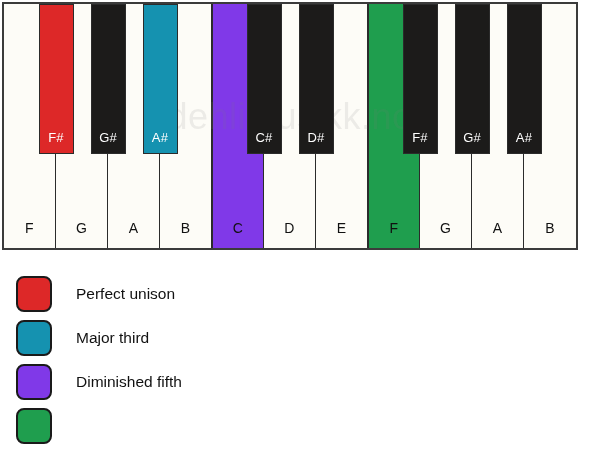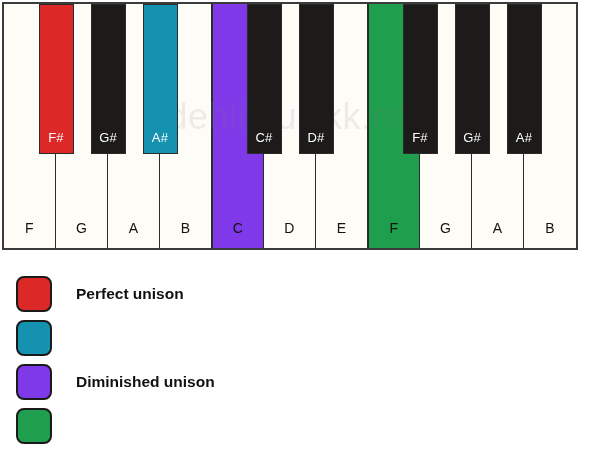--- a/index.html
+++ b/index.html
@@ -123,21 +123,20 @@
     height: 36px;
     border-radius: 8px;
     border: 2.5px solid #1a1a1a;
     box-sizing: border-box;
     flex: 0 0 auto;
   }
   .legend-label {
     margin-left: 24px;
     font-size: 15.5px;
     color: #111111;
-    font-weight: bold;
   }
 </style>
 </head>
 <body>
 
 <div id="piano-figure">
 
   <div class="keyboard">
     <div class="white-layer">
         <div class="white-key" style="left: 0px; width: 52px;">
@@ -205,23 +204,24 @@
       </div>
   </div>
 
   <div class="legend">
       <div class="legend-row">
         <div class="swatch" style="background: rgb(221, 40, 40);"></div>
         <div class="legend-label">Perfect unison</div>
       </div>
       <div class="legend-row">
         <div class="swatch" style="background: rgb(21, 146, 176);"></div>
+        <div class="legend-label">Major third</div>
       </div>
       <div class="legend-row">
         <div class="swatch" style="background: rgb(128, 57, 232);"></div>
-        <div class="legend-label">Diminished unison</div>
+        <div class="legend-label">Diminished fifth</div>
       </div>
       <div class="legend-row">
         <div class="swatch" style="background: rgb(31, 158, 78);"></div>
       </div>
     </div>
 
 </div>
 
 </body></html>

